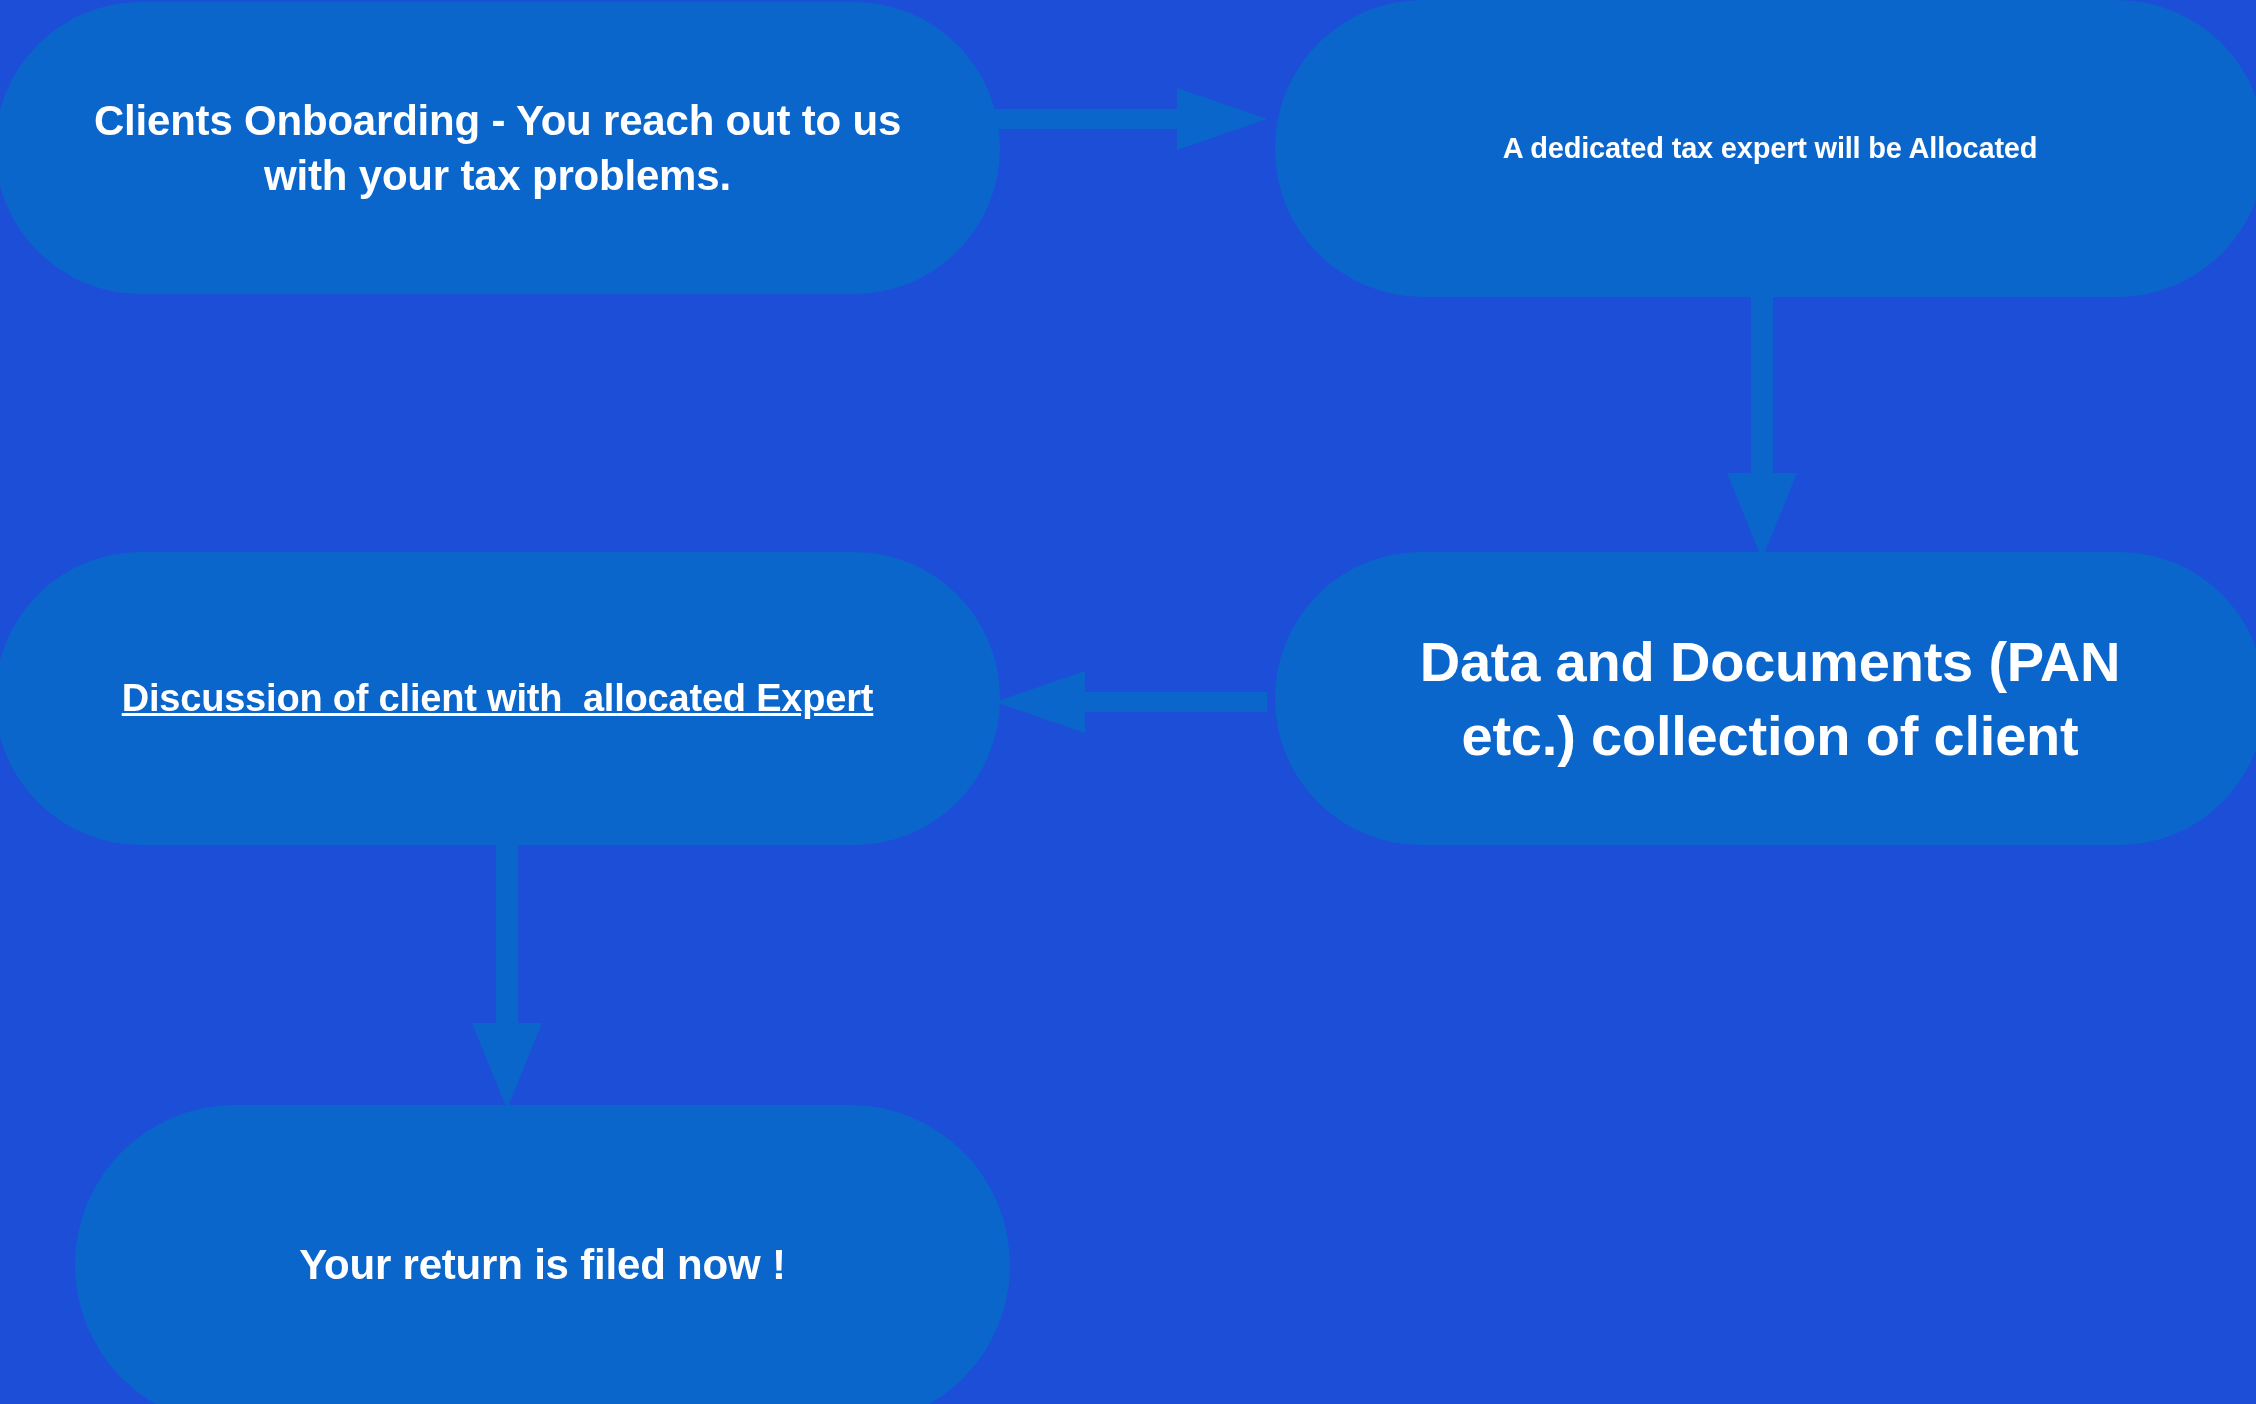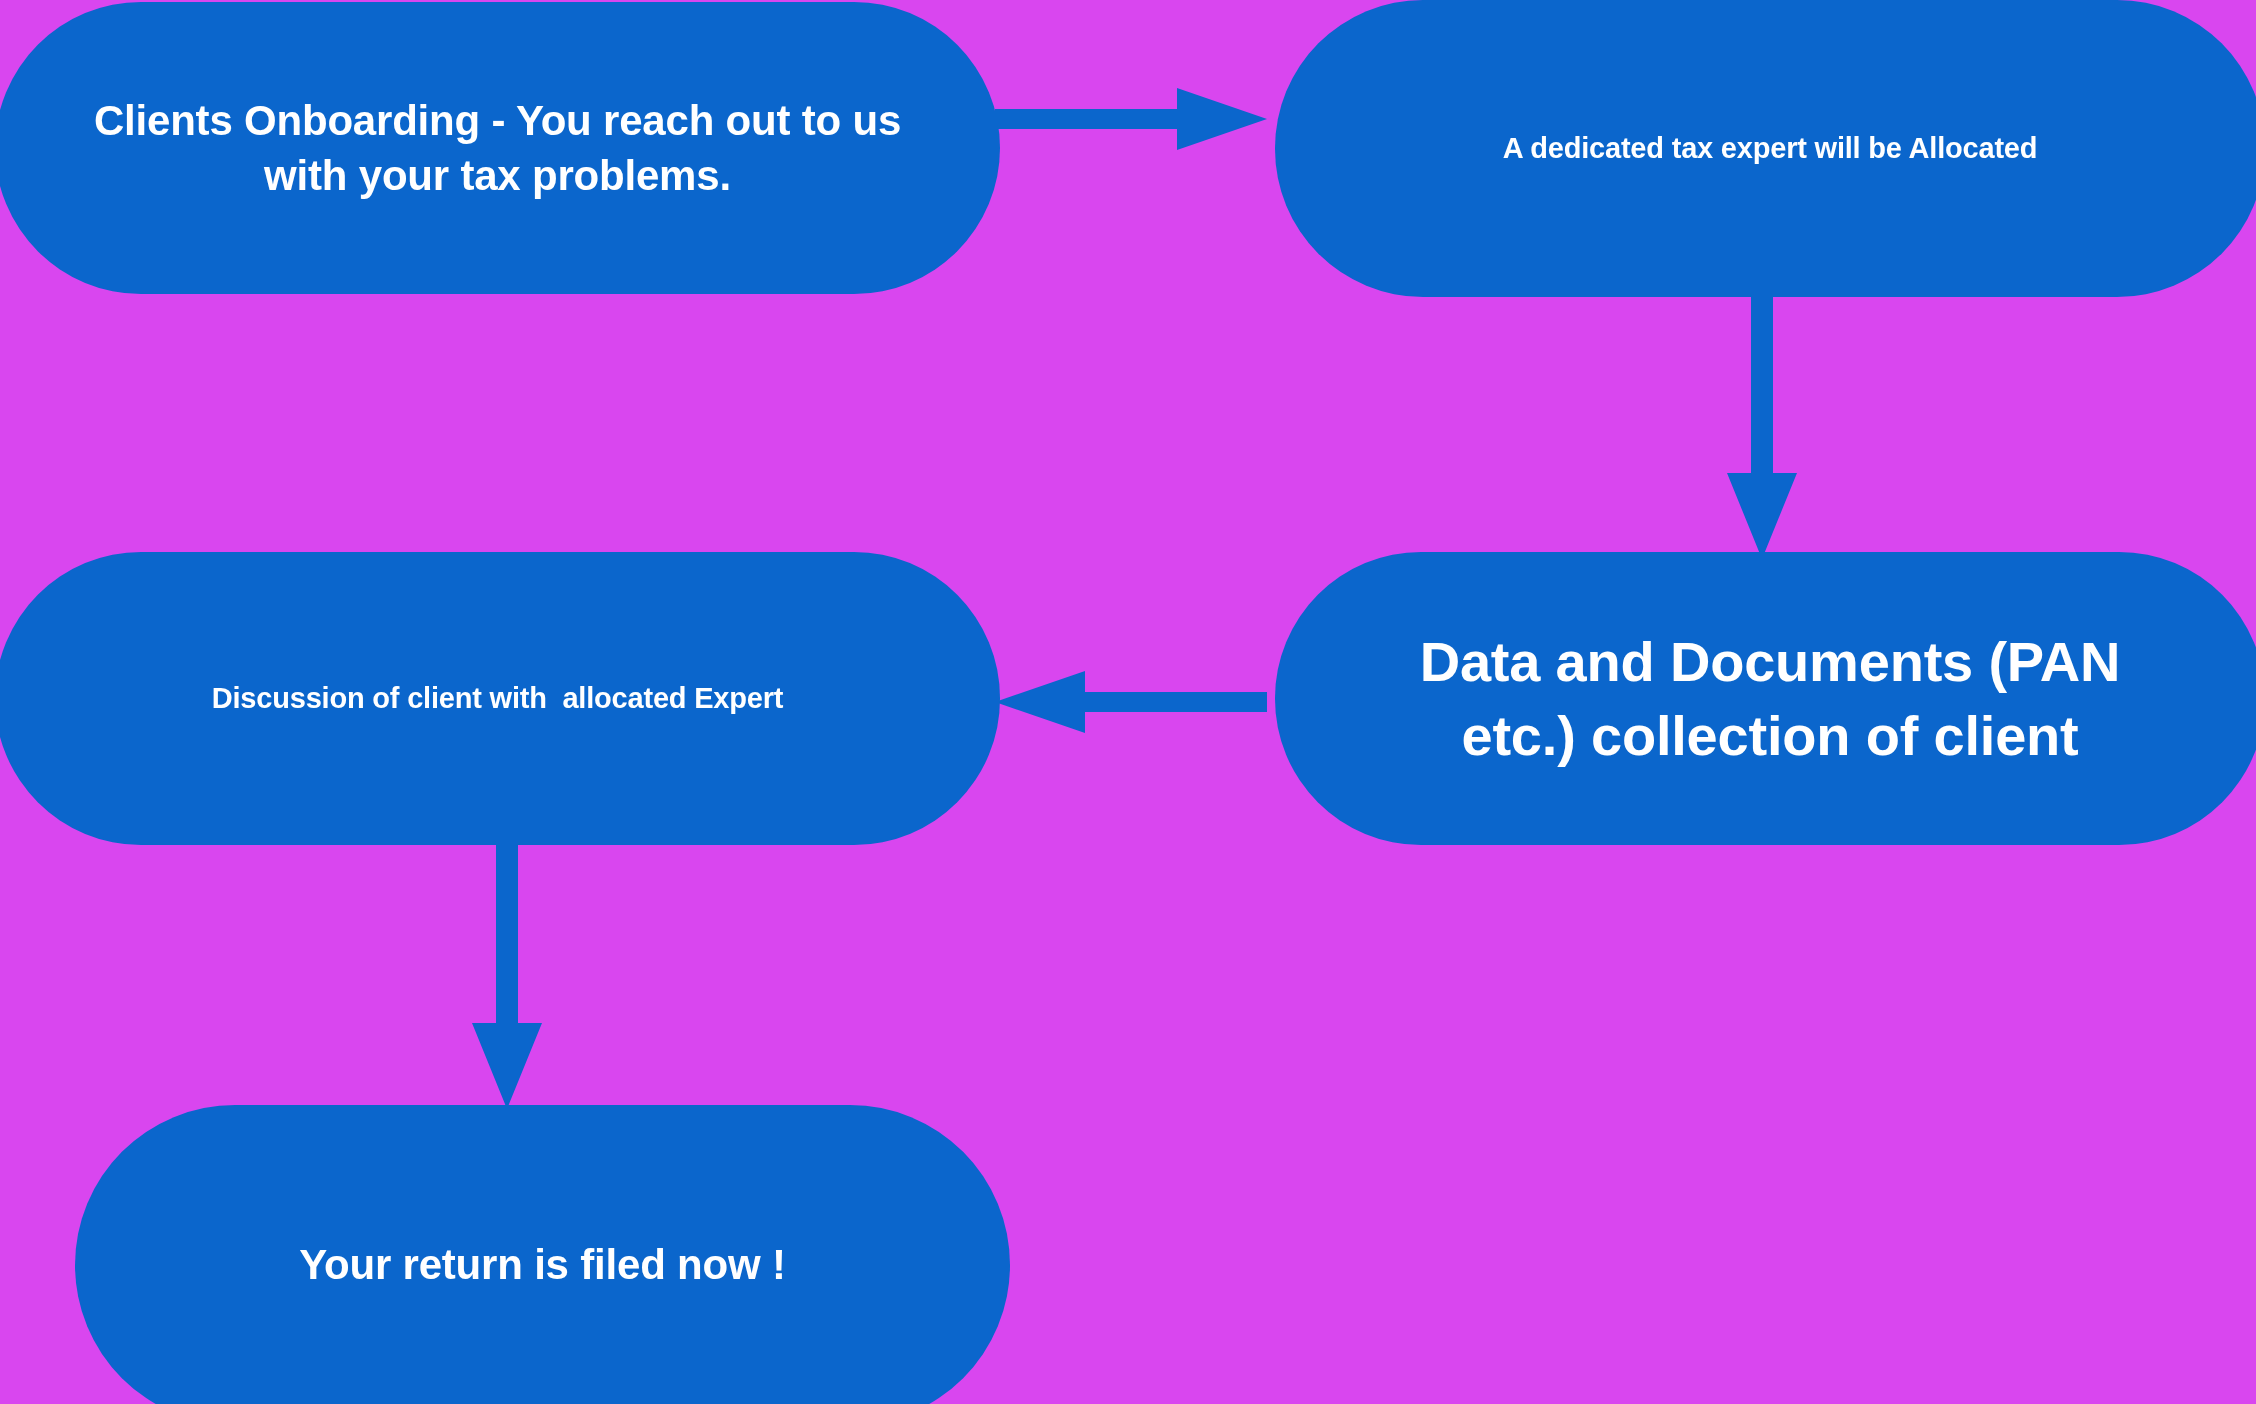--- a/index.html
+++ b/index.html
@@ -4,21 +4,21 @@
 <style>
   html, body {
     margin: 0;
     padding: 0;
     background: #000000;
   }
   #canvas {
     position: relative;
     width: 2256px;
     height: 1404px;
-    background: #d946ef;
+    background: #1d4ed8;
     overflow: hidden;
     font-family: "Liberation Sans", sans-serif;
   }
   .node {
     position: absolute;
     background: #0B66CC;
     display: flex;
     align-items: center;
     justify-content: center;
     box-sizing: border-box;
@@ -52,21 +52,21 @@
     width: 990px; height: 293px;
     border-radius: 146px;
   }
   #node-documents .node-label { font-size: 56px; width: 800px; }
 
   #node-discussion {
     left: -5px; top: 552px;
     width: 1005px; height: 293px;
     border-radius: 146px;
   }
-  #node-discussion .node-label { font-size: 29px; width: 830px; }
+  #node-discussion .node-label { font-size: 38px; width: 830px; text-decoration: underline; }
 
   #node-filed {
     left: 75px; top: 1105px;
     width: 935px; height: 320px;
     border-radius: 160px;
   }
   #node-filed .node-label { font-size: 42px; width: 800px; }
 
   
   .arrow {

